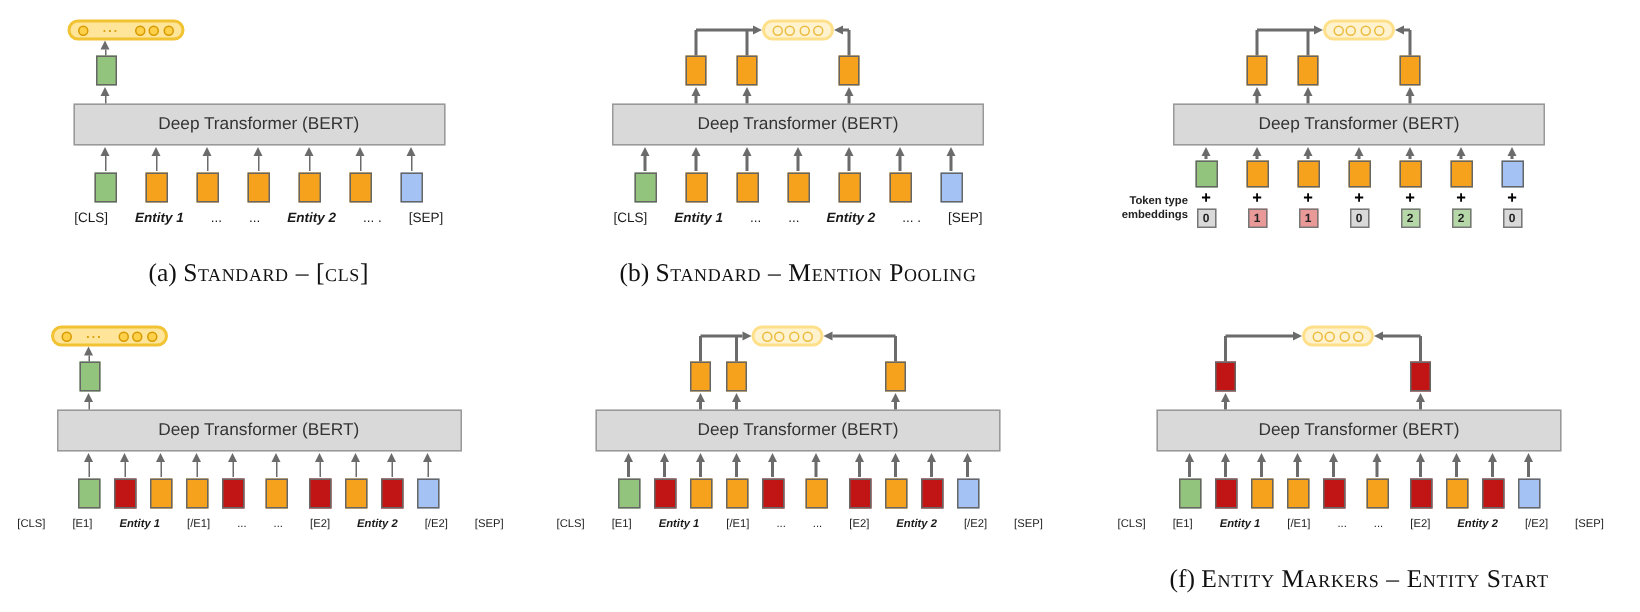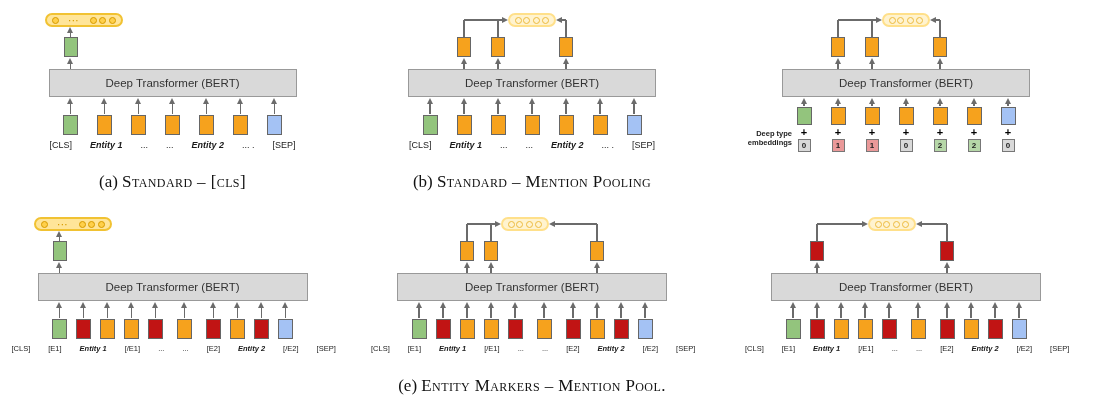--- a/index.html
+++ b/index.html
@@ -197,21 +197,21 @@
         <div class="tbox" style="left: 129.5px; top: 136px; background: rgb(234, 153, 153);">1</div>
         <div class="plus" style="left: 164px; top: 124px; width: 12px;">+</div>
         <div class="tbox" style="left: 163.5px; top: 136px; background: rgb(217, 217, 217);">0</div>
         <div class="plus" style="left: 198px; top: 124px; width: 12px;">+</div>
         <div class="tbox" style="left: 197.5px; top: 136px; background: rgb(182, 215, 168);">2</div>
         <div class="plus" style="left: 232px; top: 124px; width: 12px;">+</div>
         <div class="tbox" style="left: 231.5px; top: 136px; background: rgb(182, 215, 168);">2</div>
         <div class="plus" style="left: 266px; top: 124px; width: 12px;">+</div>
         <div class="tbox" style="left: 265.5px; top: 136px; background: rgb(217, 217, 217);">0</div>
         <div class="ttlabel" style="left: 0px; top: 127px; width: 56px;">
-          <div>Deep type</div>
+          <div>Token type</div>
           <div>embeddings</div>
         </div>
       </div>
   </section>
   <section class="panel">
     <div class="diagram" id="diagram-d">
         <div class="transformer" style="left: 35px; top: 66px; width: 270px;">Deep Transformer (BERT)</div>
         <div class="head-up" style="left: 53.5px; top: 95px;"></div>
         <div class="vline" style="left: 56.4px; top: 101px; height: 10px;"></div>
         <div class="tok" style="left: 49.5px; top: 112px; width: 15px; height: 20px; background: rgb(147, 196, 125);"></div>
@@ -312,21 +312,20 @@
         </div>
         <div class="hline" style="left: 105px; top: 16.4px; width: 28px;"></div>
         <div class="head-right" style="left: 133px; top: 13.5px;"></div>
         <div class="vline" style="left: 104.4px; top: 17px; height: 17px;"></div>
         <div class="vline" style="left: 128.4px; top: 17px; height: 17px;"></div>
         <div class="hline" style="left: 193px; top: 16.4px; width: 42px;"></div>
         <div class="head-left" style="left: 187px; top: 13.5px;"></div>
         <div class="vline" style="left: 234.4px; top: 17px; height: 17px;"></div>
         <div class="labels" style="left: 0px; top: 137px; width: 340px; font-size: 7.5px;"><span>[CLS]</span><span>[E1]</span><span class="lab-ent">Entity 1</span><span>[/E1]</span><span>...</span><span>...</span><span>[E2]</span><span class="lab-ent">Entity 2</span><span>[/E2]</span><span>[SEP]</span></div>
       </div>
-    <div class="caption"><span class="cap-prefix">(e)</span> <span class="cap-sc">Entity Markers – Mention Pool.</span></div>
   </section>
   <section class="panel">
     <div class="diagram" id="diagram-f">
         <div class="transformer" style="left: 35px; top: 66px; width: 270px;">Deep Transformer (BERT)</div>
         <div class="head-up" style="left: 53.5px; top: 95px;"></div>
         <div class="vline" style="left: 56.4px; top: 101px; height: 10px;"></div>
         <div class="tok" style="left: 49.5px; top: 112px; width: 15px; height: 20px; background: rgb(147, 196, 125);"></div>
         <div class="head-up" style="left: 77.5px; top: 95px;"></div>
         <div class="vline" style="left: 80.4px; top: 101px; height: 10px;"></div>
         <div class="tok" style="left: 73.5px; top: 112px; width: 15px; height: 20px; background: rgb(193, 20, 20);"></div>
@@ -370,14 +369,15 @@
           </div>
         </div>
         <div class="hline" style="left: 81px; top: 16.4px; width: 45px;"></div>
         <div class="head-right" style="left: 126px; top: 13.5px;"></div>
         <div class="vline" style="left: 80.4px; top: 17px; height: 17px;"></div>
         <div class="hline" style="left: 186px; top: 16.4px; width: 25px;"></div>
         <div class="head-left" style="left: 180px; top: 13.5px;"></div>
         <div class="vline" style="left: 210.4px; top: 17px; height: 17px;"></div>
         <div class="labels" style="left: 0px; top: 137px; width: 340px; font-size: 7.5px;"><span>[CLS]</span><span>[E1]</span><span class="lab-ent">Entity 1</span><span>[/E1]</span><span>...</span><span>...</span><span>[E2]</span><span class="lab-ent">Entity 2</span><span>[/E2]</span><span>[SEP]</span></div>
       </div>
+    <div class="caption"><span class="cap-prefix">(f)</span> <span class="cap-sc">Entity Markers – Entity Start</span></div>
   </section>
 </main>
 
 </body></html>

